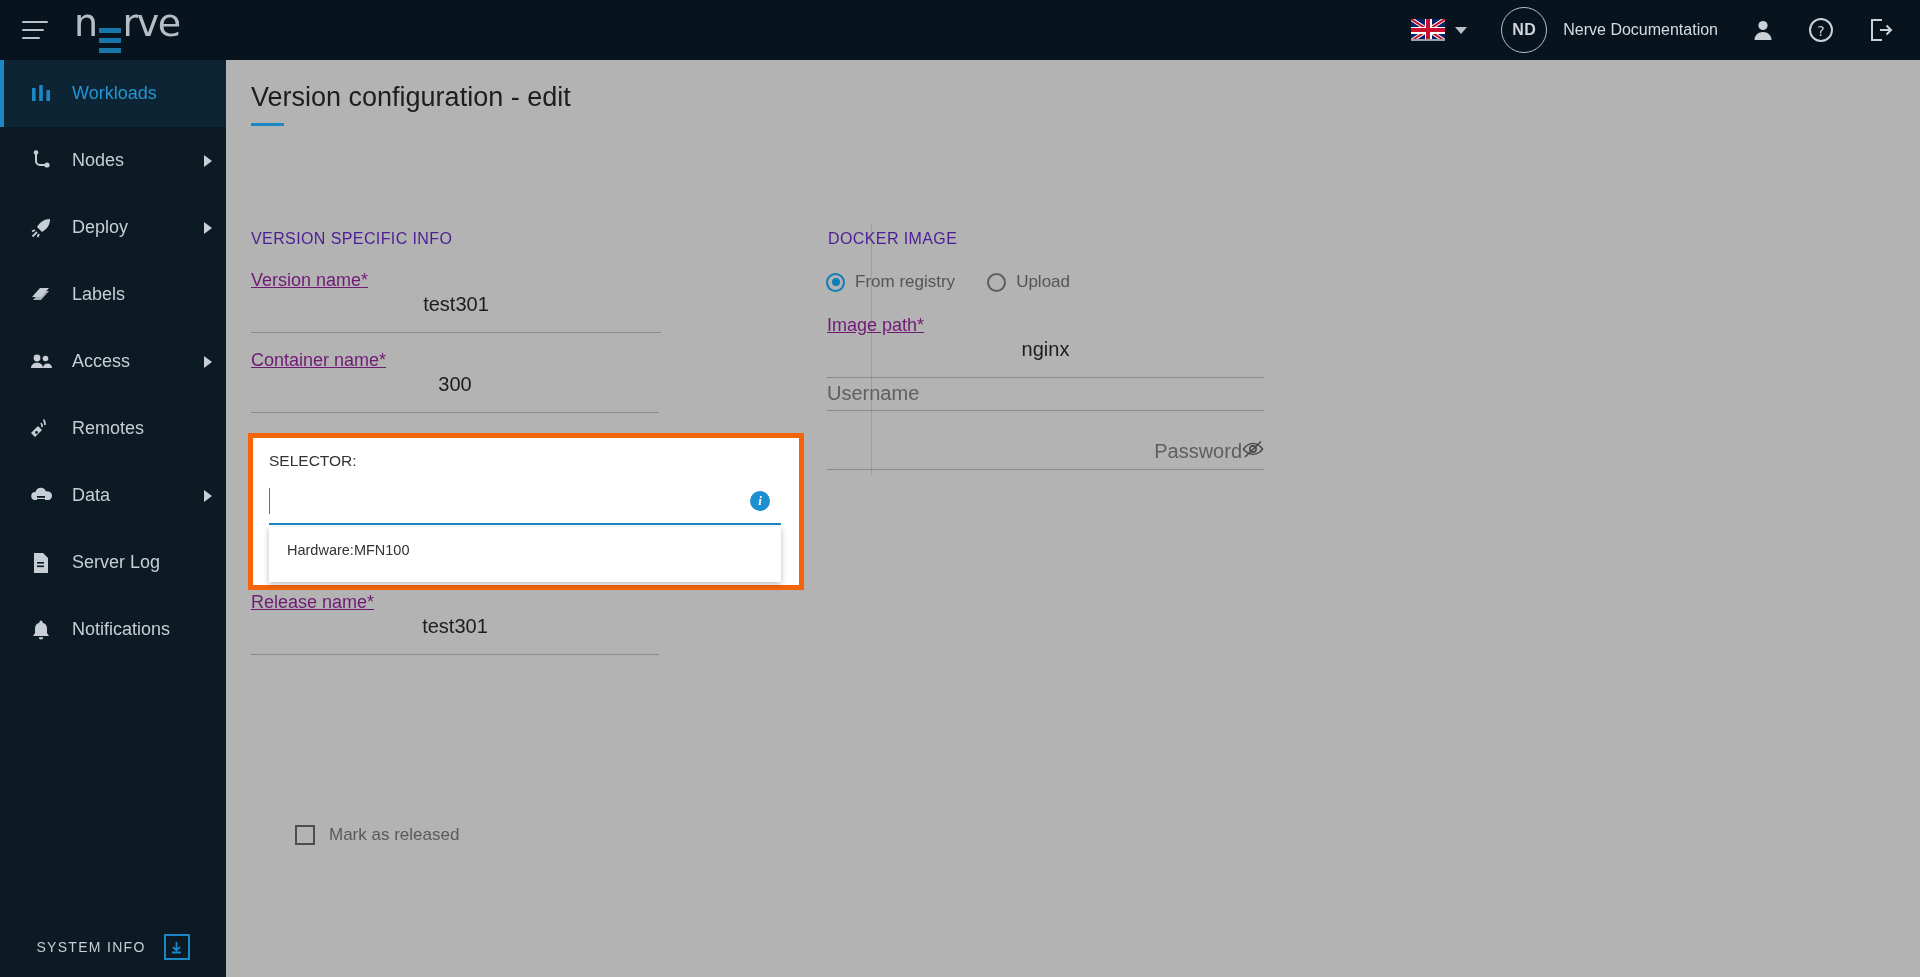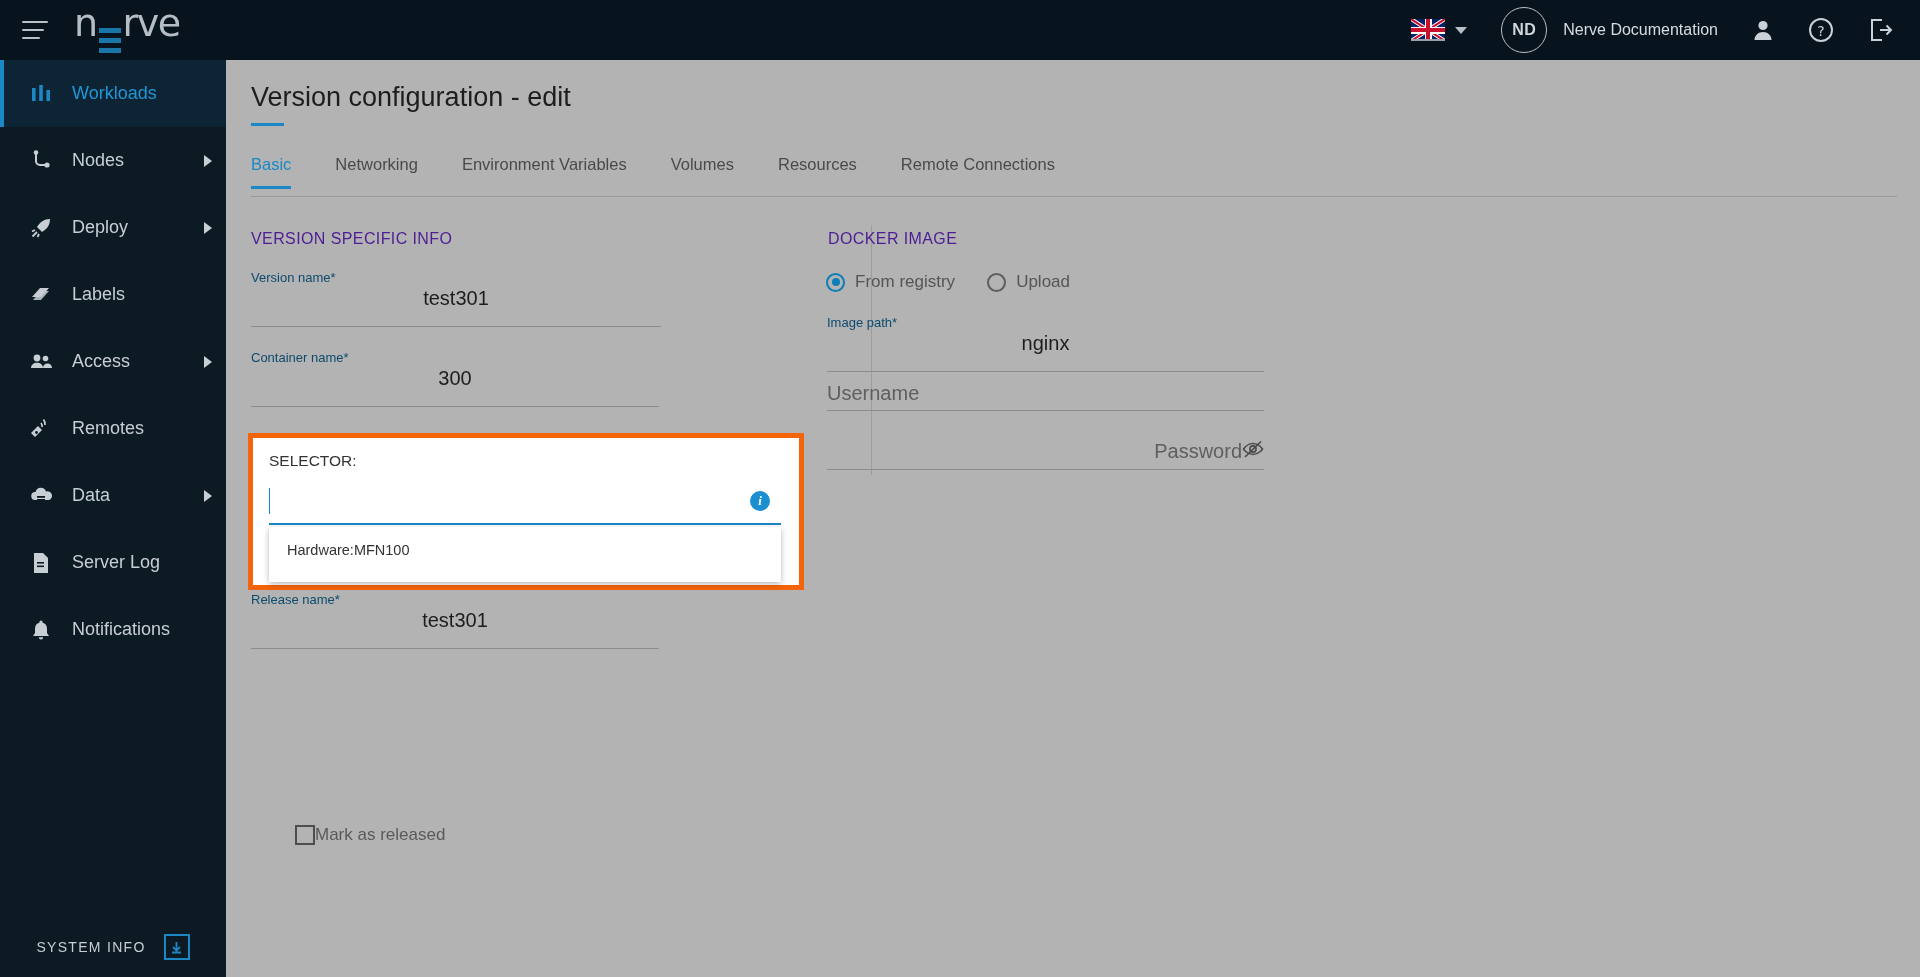--- a/index.html
+++ b/index.html
@@ -160,21 +160,21 @@
     position: absolute; left: 645px; top: 165px;
     width: 1px; height: 250px; background: #9d9d9d;
   }
 
   .col-title {
     font-size: 16px; color: #4c1d95; letter-spacing: 0.4px;
   }
 
   .field { position: absolute; }
   .field .flabel {
-    font-size: 13px; color: #0c4a6e;
+    font-size: 18px; color: #701a75; text-decoration: underline;
   }
   .field .fvalue {
     font-size: 20px; color: #1d1d1d;
     padding-bottom: 16px; margin-top: 2px;
     border-bottom: 1px solid #8c8c8c;
     text-align: center;
   }
   .field .fplaceholder {
     font-size: 20px; color: #5f5f5f;
     padding-bottom: 5px; border-bottom: 1px solid #8c8c8c;
@@ -231,21 +231,21 @@
     box-shadow: 0 2px 6px rgba(0,0,0,0.28);
   }
   .dd-option {
     padding: 15px 0 0 18px;
     font-size: 14.5px; color: #333; cursor: pointer;
   }
 
   
   #mark-row {
     position: absolute; left: 25px; top: 765px;
-    display: flex; align-items: center; cursor: pointer; padding-left: 44px;
+    display: flex; align-items: center; gap: 14px; cursor: pointer; padding-left: 44px;
   }
   #mark-box {
     width: 20px; height: 20px;
     border: 2px solid #4d4d4d; background: transparent;
   }
   #mark-label { font-size: 17px; color: #5a5a5a; }
 
   .eye { cursor: pointer; }
 </style>
 </head>
@@ -422,28 +422,20 @@
       </svg>
     </span>
   </div>
 </div>
 
 <div id="main">
 
   <div id="page-title">Version configuration - edit</div>
   <div id="title-underline"></div>
 
-  <div id="tabs">
-    <div class="tab active">Basic</div>
-    <div class="tab">Networking</div>
-    <div class="tab">Environment Variables</div>
-    <div class="tab">Volumes</div>
-    <div class="tab">Resources</div>
-    <div class="tab">Remote Connections</div>
-  </div>
 
   <div id="divider"></div>
 
   <div class="col-title" style="position:absolute; left:25px; top:170px;">VERSION SPECIFIC INFO</div>
 
   <div class="field" style="left:25px; top:210px; width:410px;">
     <div class="flabel">Version name*</div>
     <div class="fvalue">test301</div>
   </div>
 

